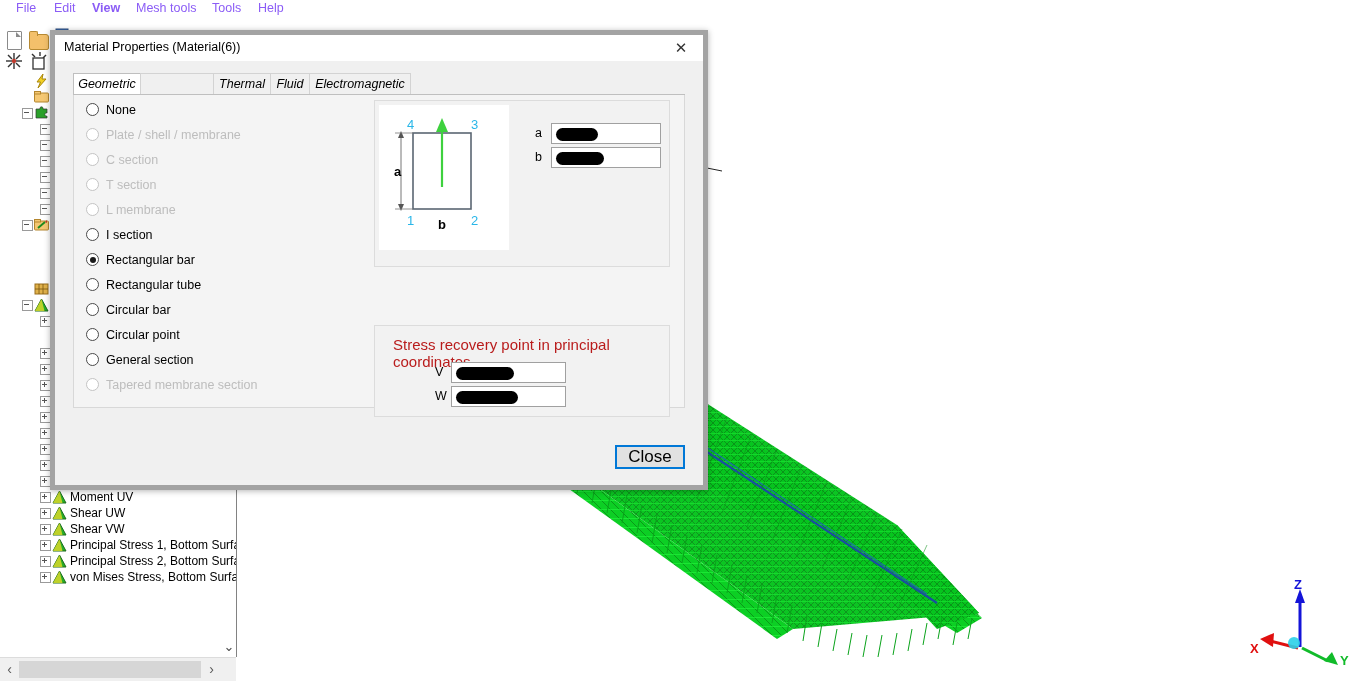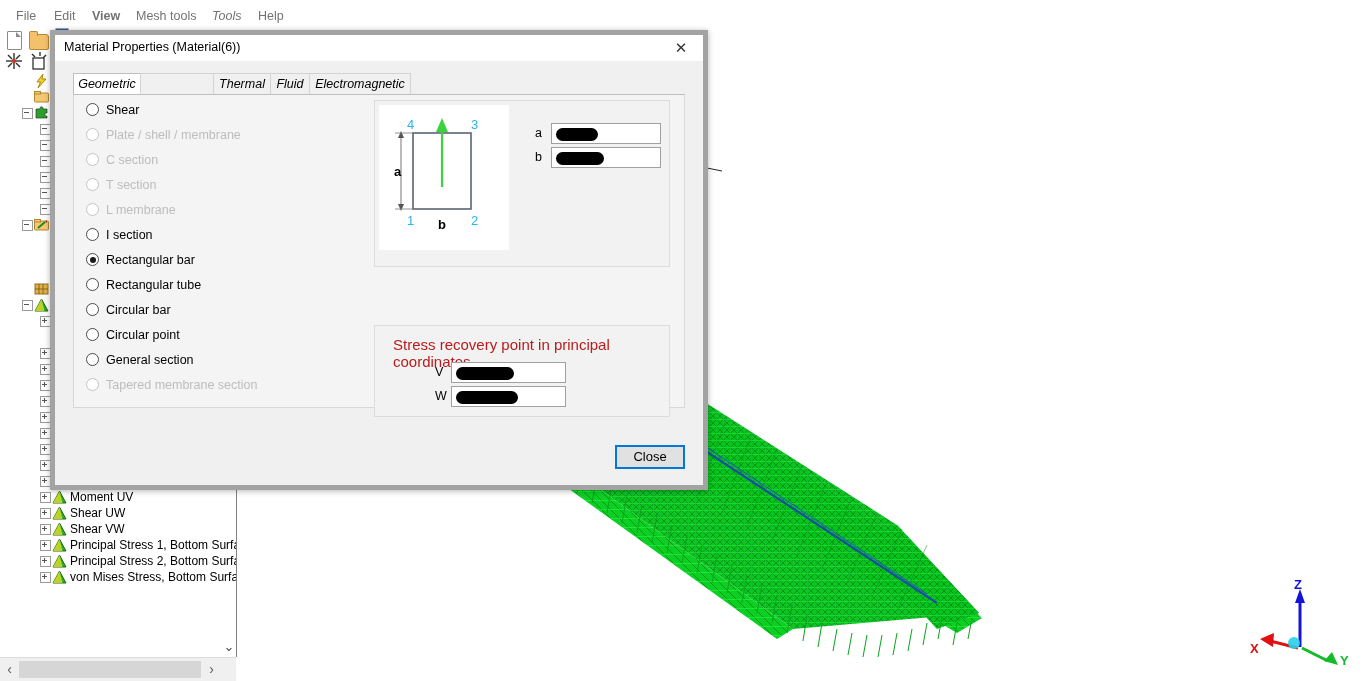--- a/index.html
+++ b/index.html
@@ -8,22 +8,22 @@
     background:#ffffff;
     font-family:"Liberation Sans",sans-serif;
     font-size:12px;color:#000;
     -webkit-font-smoothing:antialiased;
   }
   .abs{position:absolute;}
 
   
   #menubar{left:0;top:0;width:1364px;height:25px;background:#ffffff;
            border-bottom:1px solid #e4e4e4;}
-  #menubar .mi{position:absolute;top:8px;height:17px;line-height:17px;
-               font-size:12.5px;color:#737373;padding:0 6px;cursor:default;}
+  #menubar .mi{position:absolute;top:0;height:17px;line-height:17px;
+               font-size:12.5px;color:#8b5cf6;padding:0 6px;cursor:default;}
 
   
   #toolbar{left:0;top:25px;width:1364px;height:48px;background:#ffffff;}
   .tbicon{position:absolute;width:22px;height:22px;}
 
   
   .ic-doc{border:1px solid #8a8a8a;background:#fff;width:13px;height:17px;border-radius:1px;}
   .ic-doc:after{content:"";position:absolute;right:0;top:0;border-width:0 5px 5px 0;
                 border-style:solid;border-color:#fff #fff #8a8a8a #8a8a8a;}
   
@@ -104,32 +104,32 @@
   .fieldrow{position:absolute;height:22px;}
   .flabel{position:absolute;left:0;top:3px;width:14px;text-align:left;font-size:12.5px;}
   .finput{position:absolute;left:16px;top:0;height:21px;background:#fff;border:1px solid #a0a0a0;
           box-sizing:border-box;}
   .redact{position:absolute;left:4px;top:4px;height:13px;background:#000;border-radius:7px;}
 
   .grouptitle{position:absolute;font-size:15px;color:#b91c1c;}
 
   
   #closebtn{position:absolute;left:560px;top:410px;width:70px;height:24px;background:#e1e1e1;
-            border:2px solid #0078d7;font-size:13px;color:#000;text-align:center;
+            border:2px solid #0078d7;font-size:17px;color:#000;text-align:center;
             line-height:20px;box-sizing:border-box;}
 </style>
 </head>
 <body>
 
 <div id="menubar" class="abs">
     <div class="mi" style="left: 10px;">File</div>
     <div class="mi" style="left: 48px;">Edit</div>
     <div class="mi" style="left: 86px; font-weight: bold;">View</div>
     <div class="mi" style="left: 130px;">Mesh tools</div>
-    <div class="mi" style="left: 206px; font-style: italic;">Tools</div>
+    <div class="mi" style="left: 206px;">Tools</div>
     <div class="mi" style="left: 252px;">Help</div>
   </div>
 
 <div id="toolbar" class="abs">
   <div class="tbicon" style="left:4px;top:4px;">
     <div class="ic-doc" style="position:absolute;left:3px;top:2px;"></div>
   </div>
   <div class="tbicon" style="left:28px;top:4px;">
     <div class="ic-folder" style="position:absolute;left:1px;top:5px;"></div>
   </div>
@@ -524,21 +524,21 @@
       <div class="tab" style="left: 197px; width: 38px; text-align: center; padding: 0px;">Fluid</div>
       <div class="tab" style="left: 236px; width: 100px; text-align: center; padding: 0px;">Electromagnetic</div>
     </div>
   <div id="tabline"></div>
 
   <div id="tabbody">
 
     <div id="radiolist" style="position:absolute;left:0;top:6px;width:300px;">
         <div class="radio-row" style="top: 0px;">
           <span class="radio"></span>
-          <span class="rlabel">Shear</span>
+          <span class="rlabel">None</span>
         </div>
         <div class="radio-row disabled" style="top: 25px;">
           <span class="radio dis"></span>
           <span class="rlabel" style="color: rgb(189, 189, 189);">Plate / shell / membrane</span>
         </div>
         <div class="radio-row disabled" style="top: 50px;">
           <span class="radio dis"></span>
           <span class="rlabel" style="color: rgb(189, 189, 189);">C section</span>
         </div>
         <div class="radio-row disabled" style="top: 75px;">

